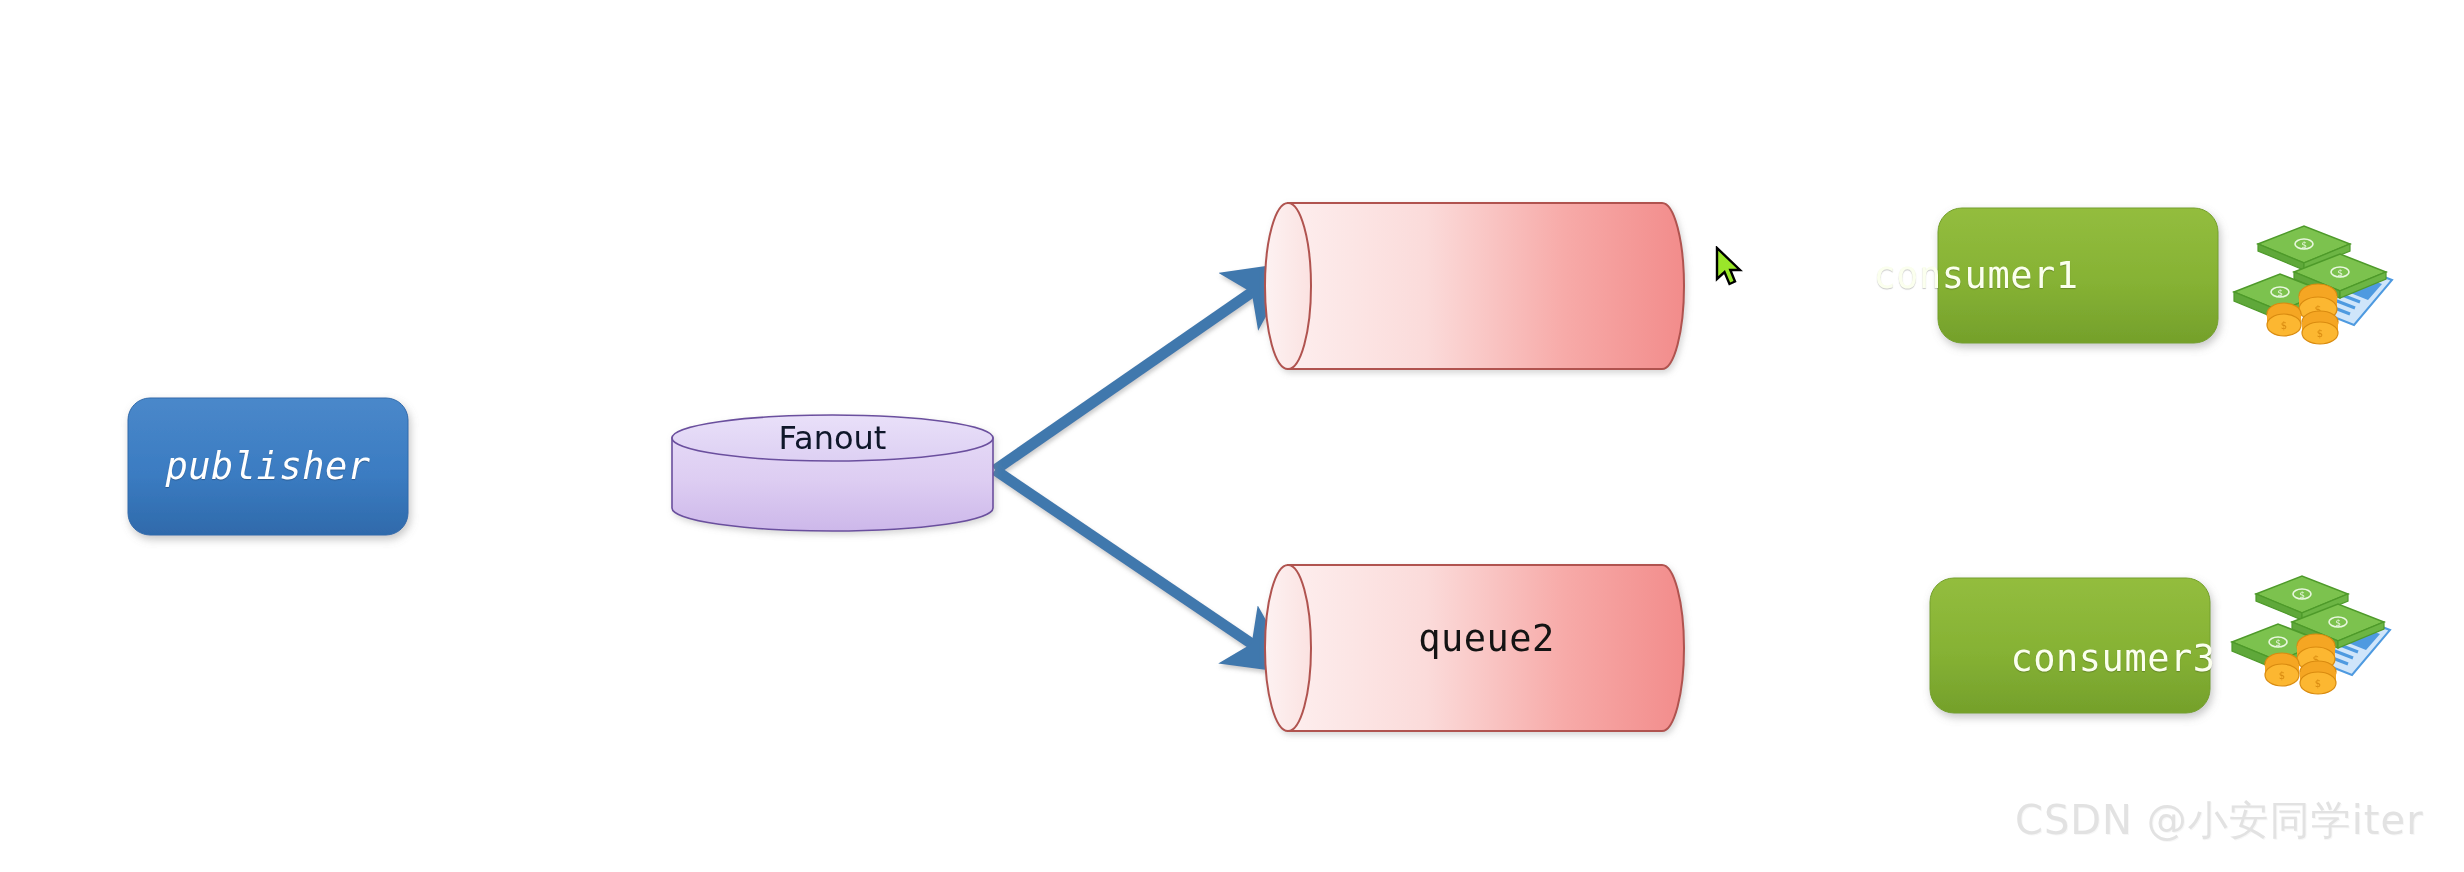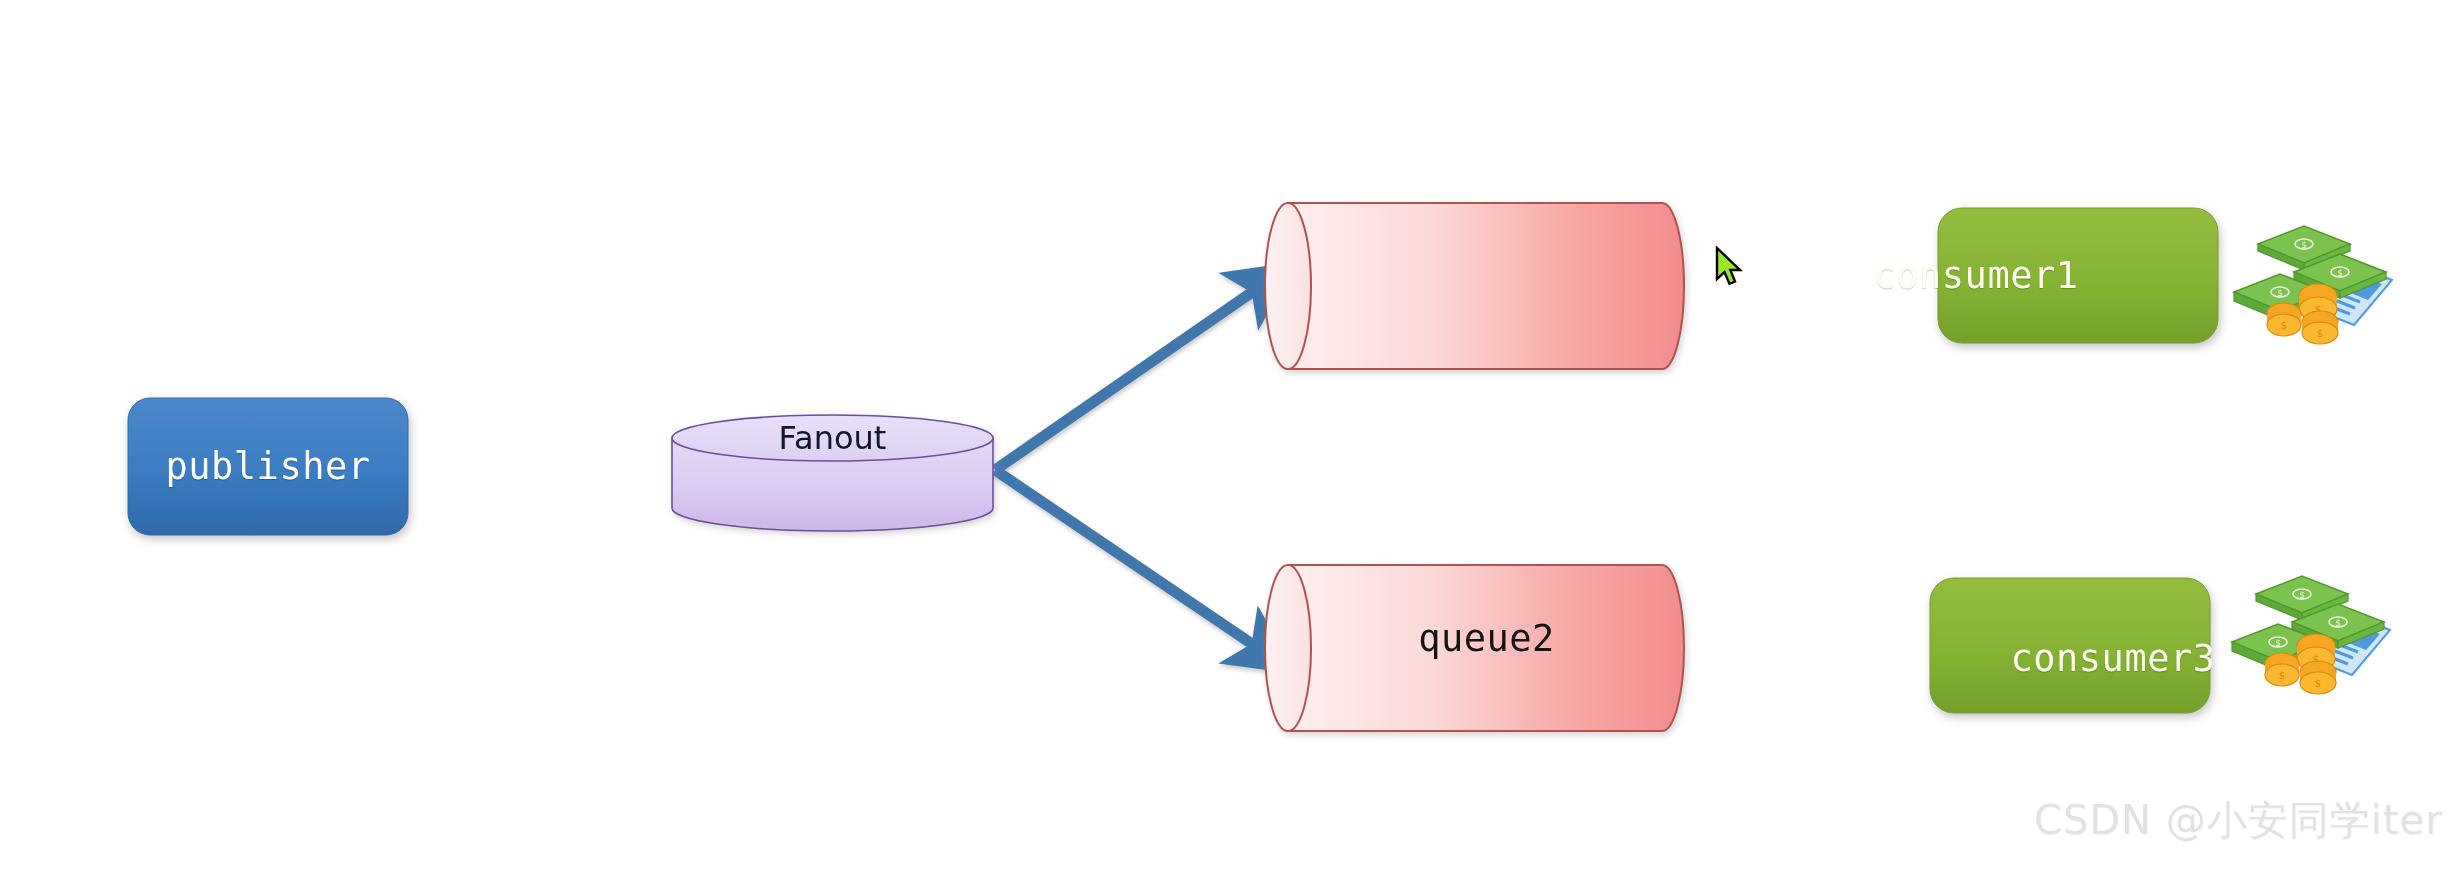--- a/index.html
+++ b/index.html
@@ -67,21 +67,20 @@
   #watermark {
     position: absolute;
     left: 2015px;
     top: 793px;
     font-family: "DejaVu Sans", sans-serif;
     font-size: 40px;
     color: #e2e2e2;
     text-shadow: 1px 1px 0 #f7f7f7;
     white-space: nowrap;
     letter-spacing: 1px;
-    margin-left: 19px;
   }
   #cursor {
     position: absolute;
     left: 1714px;
     top: 246px;
     width: 34px;
     height: 44px;
   }
 </style>
 </head>
@@ -288,21 +287,21 @@
       </g>
       <g>
         <ellipse cx="88" cy="100" rx="18" ry="11" fill="#f5a623" stroke="#d98b10" stroke-width="1.2"></ellipse>
         <rect x="70" y="100" width="36" height="11" fill="#f5a623"></rect>
         <ellipse cx="88" cy="111" rx="18" ry="11" fill="#fcb731" stroke="#d98b10" stroke-width="1.2"></ellipse>
         <text x="88" y="115" font-family="DejaVu Sans, sans-serif" font-size="10" fill="#d98b10" text-anchor="middle">$</text>
       </g>
     </g>
   </svg>
 
-  <div class="node-label mono-label publisher-text" style="left:128px; top:398px; width:280px; height:137px;">publisher</div>
+  <div class="node-label mono-label publisher-text" style="left:128px; top:398px; width:280px; height:137px;font-style:italic;">publisher</div>
 
   <div class="node-label sans-label fanout-text" style="left:672px; top:418px; width:321px; height:40px;">Fanout</div>
 
 
 
   <div class="node-label mono-label queue-text" style="left:1288px; top:565px; width:397px; height:146px;">queue2</div>
 
   <div class="node-label mono-label consumer-text" style="left:1836px; top:208px; width:280px; height:135px;">consumer1</div>
 
   <div class="node-label mono-label consumer-text" style="left:1973px; top:578px; width:280px; height:160px;">consumer3</div>

